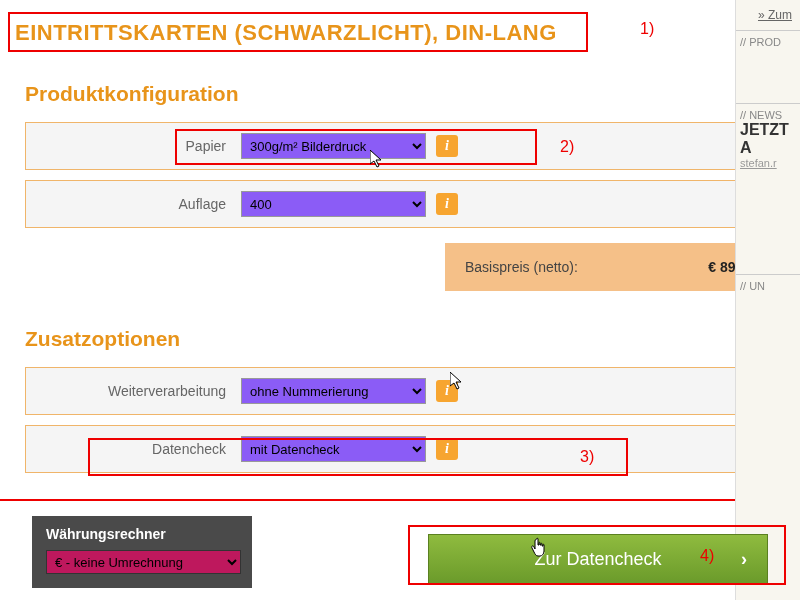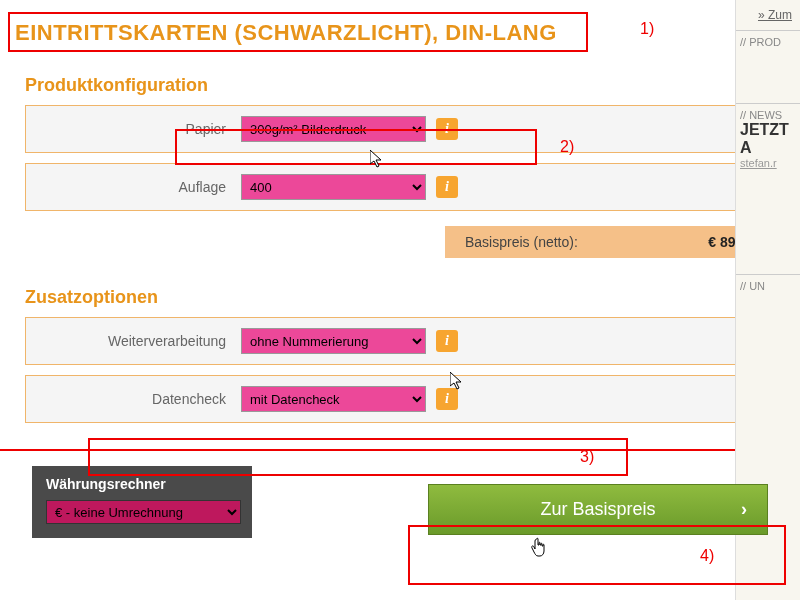--- a/index.html
+++ b/index.html
@@ -4,28 +4,28 @@
 <style>
 * { box-sizing: border-box; margin: 0; padding: 0; }
 body { font-family: Arial, sans-serif; font-size: 14px; color: #333; background: #fff; width: 800px; height: 600px; position: relative; overflow: hidden; }
 .header-area { padding: 20px 15px 10px 15px; position: relative; }
 .page-title { color: #e8941a; font-size: 22px; font-weight: bold; letter-spacing: 0.5px; }
 .red-box { border: 2px solid #e00; position: absolute; pointer-events: none; }
 .red-box-1 { top: 12px; left: 8px; width: 580px; height: 40px; }
 .annotation { color: #e00; font-size: 16px; position: absolute; }
 .ann-1 { top: 20px; left: 640px; }
 .section { padding: 10px 25px; }
-.section-title { color: #e8941a; font-size: 18px; font-weight: bold; margin: 9px 0; }
+.section-title { color: #e8941a; font-size: 21px; font-weight: bold; margin: 16px 0; }
 .config-row { border: 1px solid #f0b56a; background: #f5f5f5; padding: 10px 15px; margin-bottom: 10px; display: flex; align-items: center; }
 .config-label { width: 200px; text-align: right; color: #666; padding-right: 15px; }
-.config-select { width: 185px; height: 26px; border: 1px solid #999; background: #ec4899; padding: 2px 4px; font-size: 13px; }
+.config-select { width: 185px; height: 26px; border: 1px solid #999; background: #8b5cf6; padding: 2px 4px; font-size: 13px; }
 .info-icon { display: inline-flex; width: 22px; height: 22px; background: #f7a530; border-radius: 3px; margin-left: 10px; align-items: center; justify-content: center; color: #fff; font-style: italic; font-weight: bold; font-family: Georgia, serif; }
 .red-box-2 { top: 129px; left: 175px; width: 362px; height: 36px; }
 .ann-2 { top: 138px; left: 560px; }
-.price-box { background: #f5c088; padding: 8px 20px; margin-left: auto; width: 330px; display: flex; justify-content: space-between; margin-top: 15px; }
+.price-box { background: #f5c088; padding: 16px 20px; margin-left: auto; width: 330px; display: flex; justify-content: space-between; margin-top: 15px; }
 .price-label { color: #444; font-size: 14px; }
 .price-value { font-weight: bold; color: #222; }
 .red-box-3 { top: 438px; left: 88px; width: 540px; height: 38px; }
 .ann-3 { top: 448px; left: 580px; }
 .divider { border-top: 2px solid #e00; margin-top: 6px; }
 .bottom-bar { padding: 15px 32px; display: flex; align-items: flex-start; gap: 30px; }
 .currency-box { background: #4a4a4a; padding: 10px 14px 14px 14px; width: 220px; }
 .currency-title { color: #fff; font-weight: bold; font-size: 14px; margin-bottom: 8px; }
 .currency-select { width: 195px; height: 24px; border: 1px solid #333; background: #be185d; font-size: 13px; padding: 2px 4px; }
 .order-button { background: linear-gradient(to bottom, #8fbb3f, #6a9a2a); border: 1px solid #5a8020; color: #fff; font-size: 18px; padding: 14px 30px; display: flex; align-items: center; justify-content: center; width: 340px; cursor: pointer; margin-top: 18px; position: relative; }
@@ -120,21 +120,21 @@
 
 <div class="bottom-bar">
   <div class="currency-box">
     <div class="currency-title">Währungsrechner</div>
     <select class="currency-select">
       <option>€ - keine Umrechnung</option>
     </select>
   </div>
   <div style="flex:1"></div>
   <button class="order-button">
-    <span>Zur Basispreis</span>
+    <span>Zur Datencheck</span>
     <span class="chev">›</span>
   </button>
 </div>
 
 <div class="red-box red-box-4"></div>
 <div class="annotation ann-4">4)</div>
 
 <div class="cursor-arrow" style="top:150px; left:370px;">
   <svg viewBox="0 0 16 20">
       <path d="M0 0 L0 14 L4 11 L7 17 L9 16 L6 10 L11 10 Z" fill="#fff" stroke="#000" stroke-width="1"></path>

